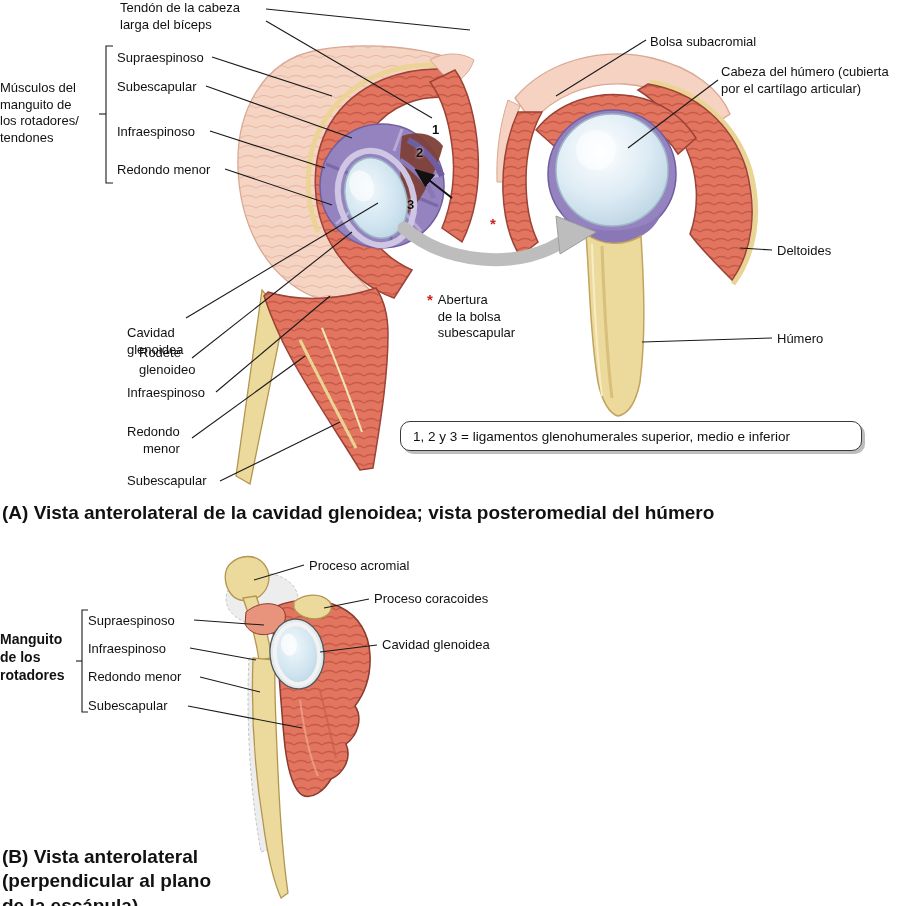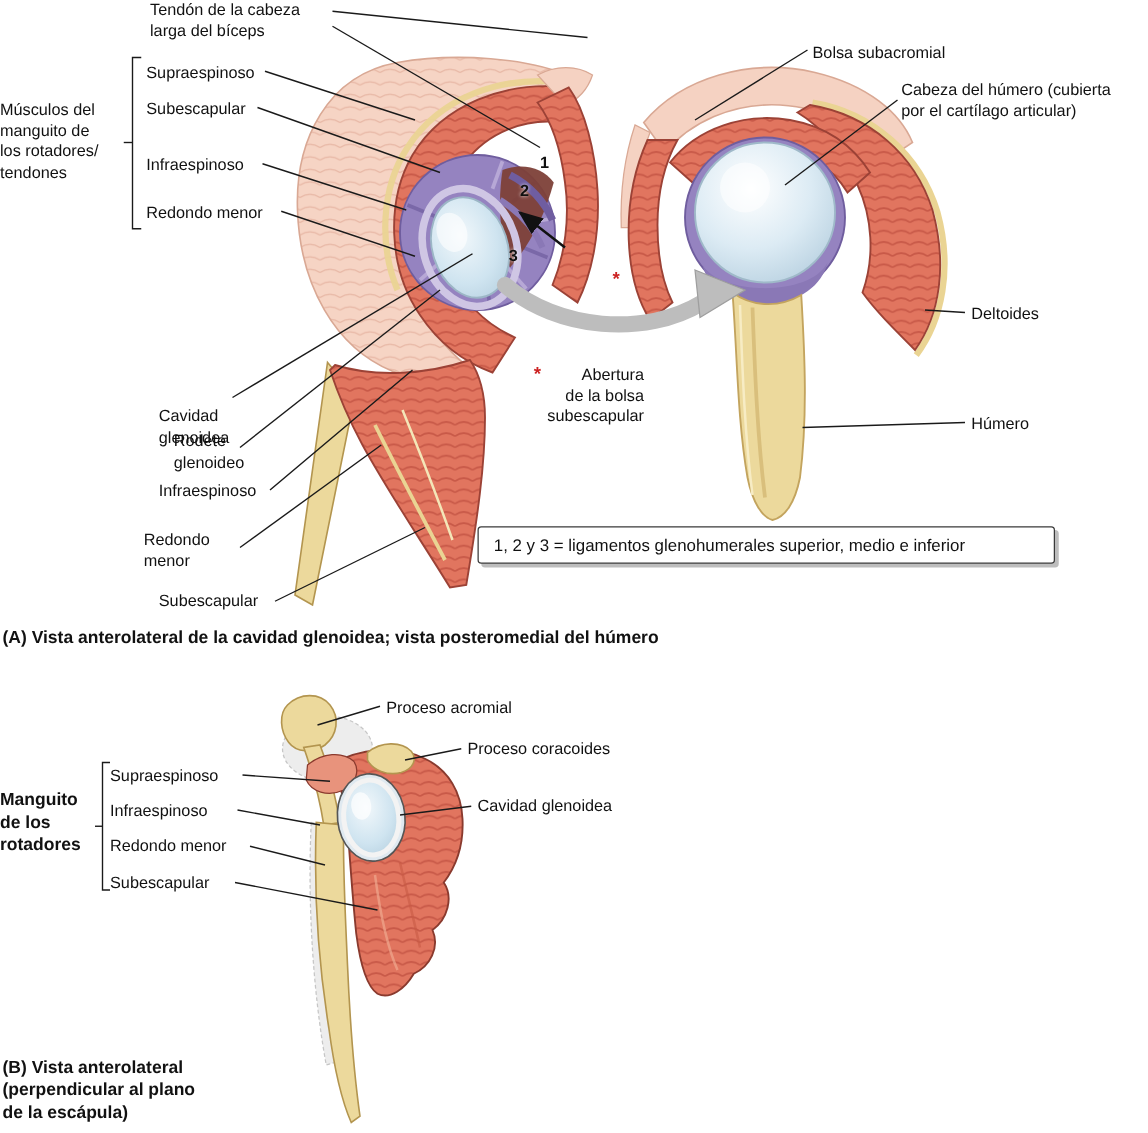--- a/index.html
+++ b/index.html
@@ -1,21 +1,21 @@
 <!DOCTYPE html>
 <html style="--muscle-red: #e1755f; --flesh-pink: #f6d4c4; --bone-tan: #ecd99c; --capsule-purple: #9583c0; --cartilage-blue: #cfe4f0; --asterisk-red: #cc2222; --arrow-gray: #bdbdbd;"><head>
 <meta charset="utf-8">
 <style>
   html,body{margin:0;padding:0;background:#fff;}
   #stage{position:relative;width:918px;height:906px;background:#fff;overflow:hidden;
          font-family:"Liberation Sans",sans-serif;color:#111;}
   #art{position:absolute;left:0;top:0;z-index:1;}
   .lbl{position:absolute;z-index:3;font-size:13px;line-height:1.28;white-space:pre-line;color:#111;}
   .bold{font-weight:bold;}
-  .caption{font-size:14px;font-weight:bold;}
+  .caption{font-size:19px;font-weight:bold;}
   .num{position:absolute;z-index:4;font-size:13px;font-weight:600;color:#101010;
        text-shadow:0 0 3px rgba(255,255,255,.9);}
   .asterisk{color:var(--asterisk-red,#cc2222);font-weight:bold;font-size:15px;line-height:1;}
   .abertura-row{position:absolute;z-index:3;display:flex;gap:5px;align-items:flex-start;}
   #legend-box{position:absolute;z-index:3;display:flex;align-items:center;
               border:1.4px solid #3a3a3a;border-radius:3px;background:#fff;
               box-shadow:3px 3px 0 0 var(--arrow-gray,#bdbdbd);padding:0 12px;
               font-size:13.5px;height:28px;}
 </style>
 </head>
@@ -192,37 +192,37 @@
   <div class="lbl" style="left:721px;top:64px;">Cabeza del húmero (cubierta
 por el cartílago articular)</div>
   <div class="lbl" style="left:777px;top:243px;">Deltoides</div>
   <div class="lbl" style="left:777px;top:331px;">Húmero</div>
 
   <div class="lbl" style="left:127px;top:305px;margin-top:20px;">Cavidad
 glenoidea</div>
   <div class="lbl" style="left:139px;top:345px;">Rodete
 glenoideo</div>
   <div class="lbl" style="left:127px;top:385px;">Infraespinoso</div>
-  <div class="lbl" style="left:115px;top:424px;">Redondo
+  <div class="lbl" style="left:127px;top:424px;text-align:right;">Redondo
 menor</div>
   <div class="lbl" style="left:127px;top:473px;">Subescapular</div>
 
   <span class="num" style="left:432px;top:122px;">1</span>
   <span class="num" style="left:416px;top:145px;">2</span>
   <span class="num" style="left:407px;top:197px;">3</span>
   <span class="asterisk" style="position:absolute;z-index:4;left:490px;top:216px;">*</span>
 
   <div class="abertura-row" style="left:427px;top:292px;">
     <span class="asterisk">*</span>
-    <span class="lbl" style="position:static;text-align:right;">Abertura
+    <span class="lbl" style="position:static;">Abertura
 de la bolsa
 subescapular</span>
   </div>
 
-  <div id="legend-box" style="left:382px;top:421px;width:436px;">
+  <div id="legend-box" style="left:400px;top:421px;width:436px;border-radius:10px;">
     <span>1, 2 y 3 = ligamentos glenohumerales superior, medio e inferior</span>
   </div>
 
   <div class="lbl caption" style="left:2px;top:501px;">(A) Vista anterolateral de la cavidad glenoidea; vista posteromedial del húmero</div>
 
   <div class="lbl" style="left:309px;top:558px;">Proceso acromial</div>
   <div class="lbl" style="left:374px;top:591px;">Proceso coracoides</div>
   <div class="lbl" style="left:382px;top:637px;">Cavidad glenoidea</div>
 
   <div class="lbl bold" style="left:0px;top:631px;font-size:14px;">Manguito

